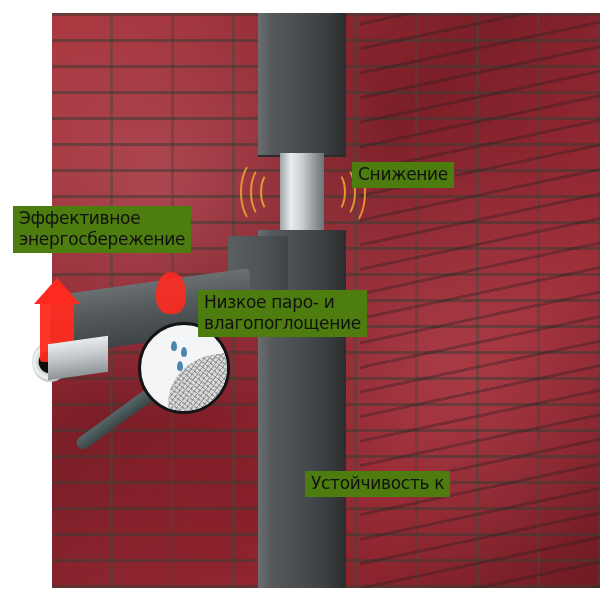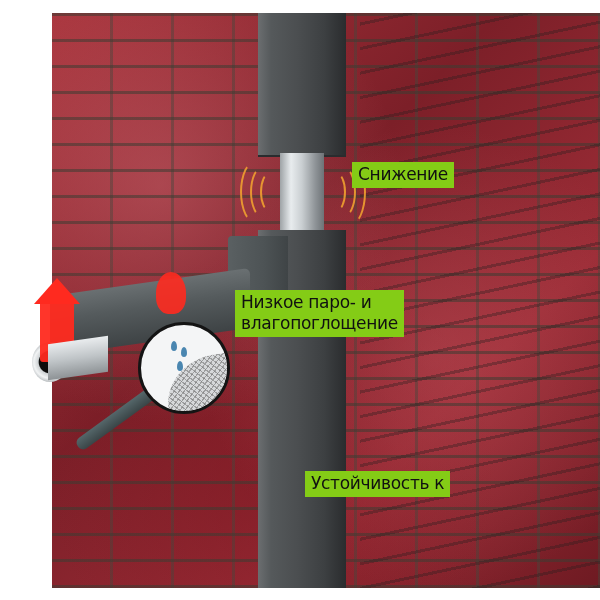--- a/index.html
+++ b/index.html
@@ -105,29 +105,29 @@
     background-image:
       repeating-linear-gradient(45deg, rgba(120,120,120,0.6) 0 1px, transparent 1px 4px),
       repeating-linear-gradient(-45deg, rgba(120,120,120,0.6) 0 1px, transparent 1px 4px);
     border-radius: 60% 0 0 0;
     transform: rotate(-8deg);
   }
   .drop { position: absolute; width: 6px; height: 10px; background: #4a86b0; border-radius: 50% 50% 50% 50% / 60% 60% 40% 40%; }
 
   
   .label {
-    position: absolute; background: #84cc16; color: #111111;
+    position: absolute; background: #4d7c0f; color: #111111;
     font-family: "DejaVu Sans", sans-serif; font-size: 17px; line-height: 21px;
     padding: 2px 6px 3px 6px; white-space: nowrap; letter-spacing: -0.3px;
     z-index: 5;
   }
   .label span { display: block; }
   .label-noise { left: 352px; top: 162px; }
   .label-energy { left: 13px; top: 206px; }
-  .label-vapor { left: 198px; top: 290px; margin-left: 37px; }
+  .label-vapor { left: 198px; top: 290px; }
   .label-alkali { left: 305px; top: 455px; margin-top: 16px; }
 </style>
 </head>
 <body>
 
 <div class="scene">
   <div class="wall"></div>
   <div class="wall-right"></div>
 
   <div class="pipe-upper-insul"></div>
@@ -160,20 +160,24 @@
   <div class="inset">
     <div class="inset-mesh"></div>
     <div class="drop" style="left:30px; top:16px;"></div>
     <div class="drop" style="left:40px; top:22px;"></div>
     <div class="drop" style="left:36px; top:36px;"></div>
   </div>
 
   <div class="label label-noise">
     <span>Снижение</span>
   </div>
+  <div class="label label-energy">
+    <span>Эффективное</span>
+    <span>энергосбережение</span>
+  </div>
   <div class="label label-vapor">
     <span>Низкое паро- и</span>
     <span>влагопоглощение</span>
   </div>
   <div class="label label-alkali">
     <span>Устойчивость к</span>
   </div>
 </div>
 
 </body></html>

